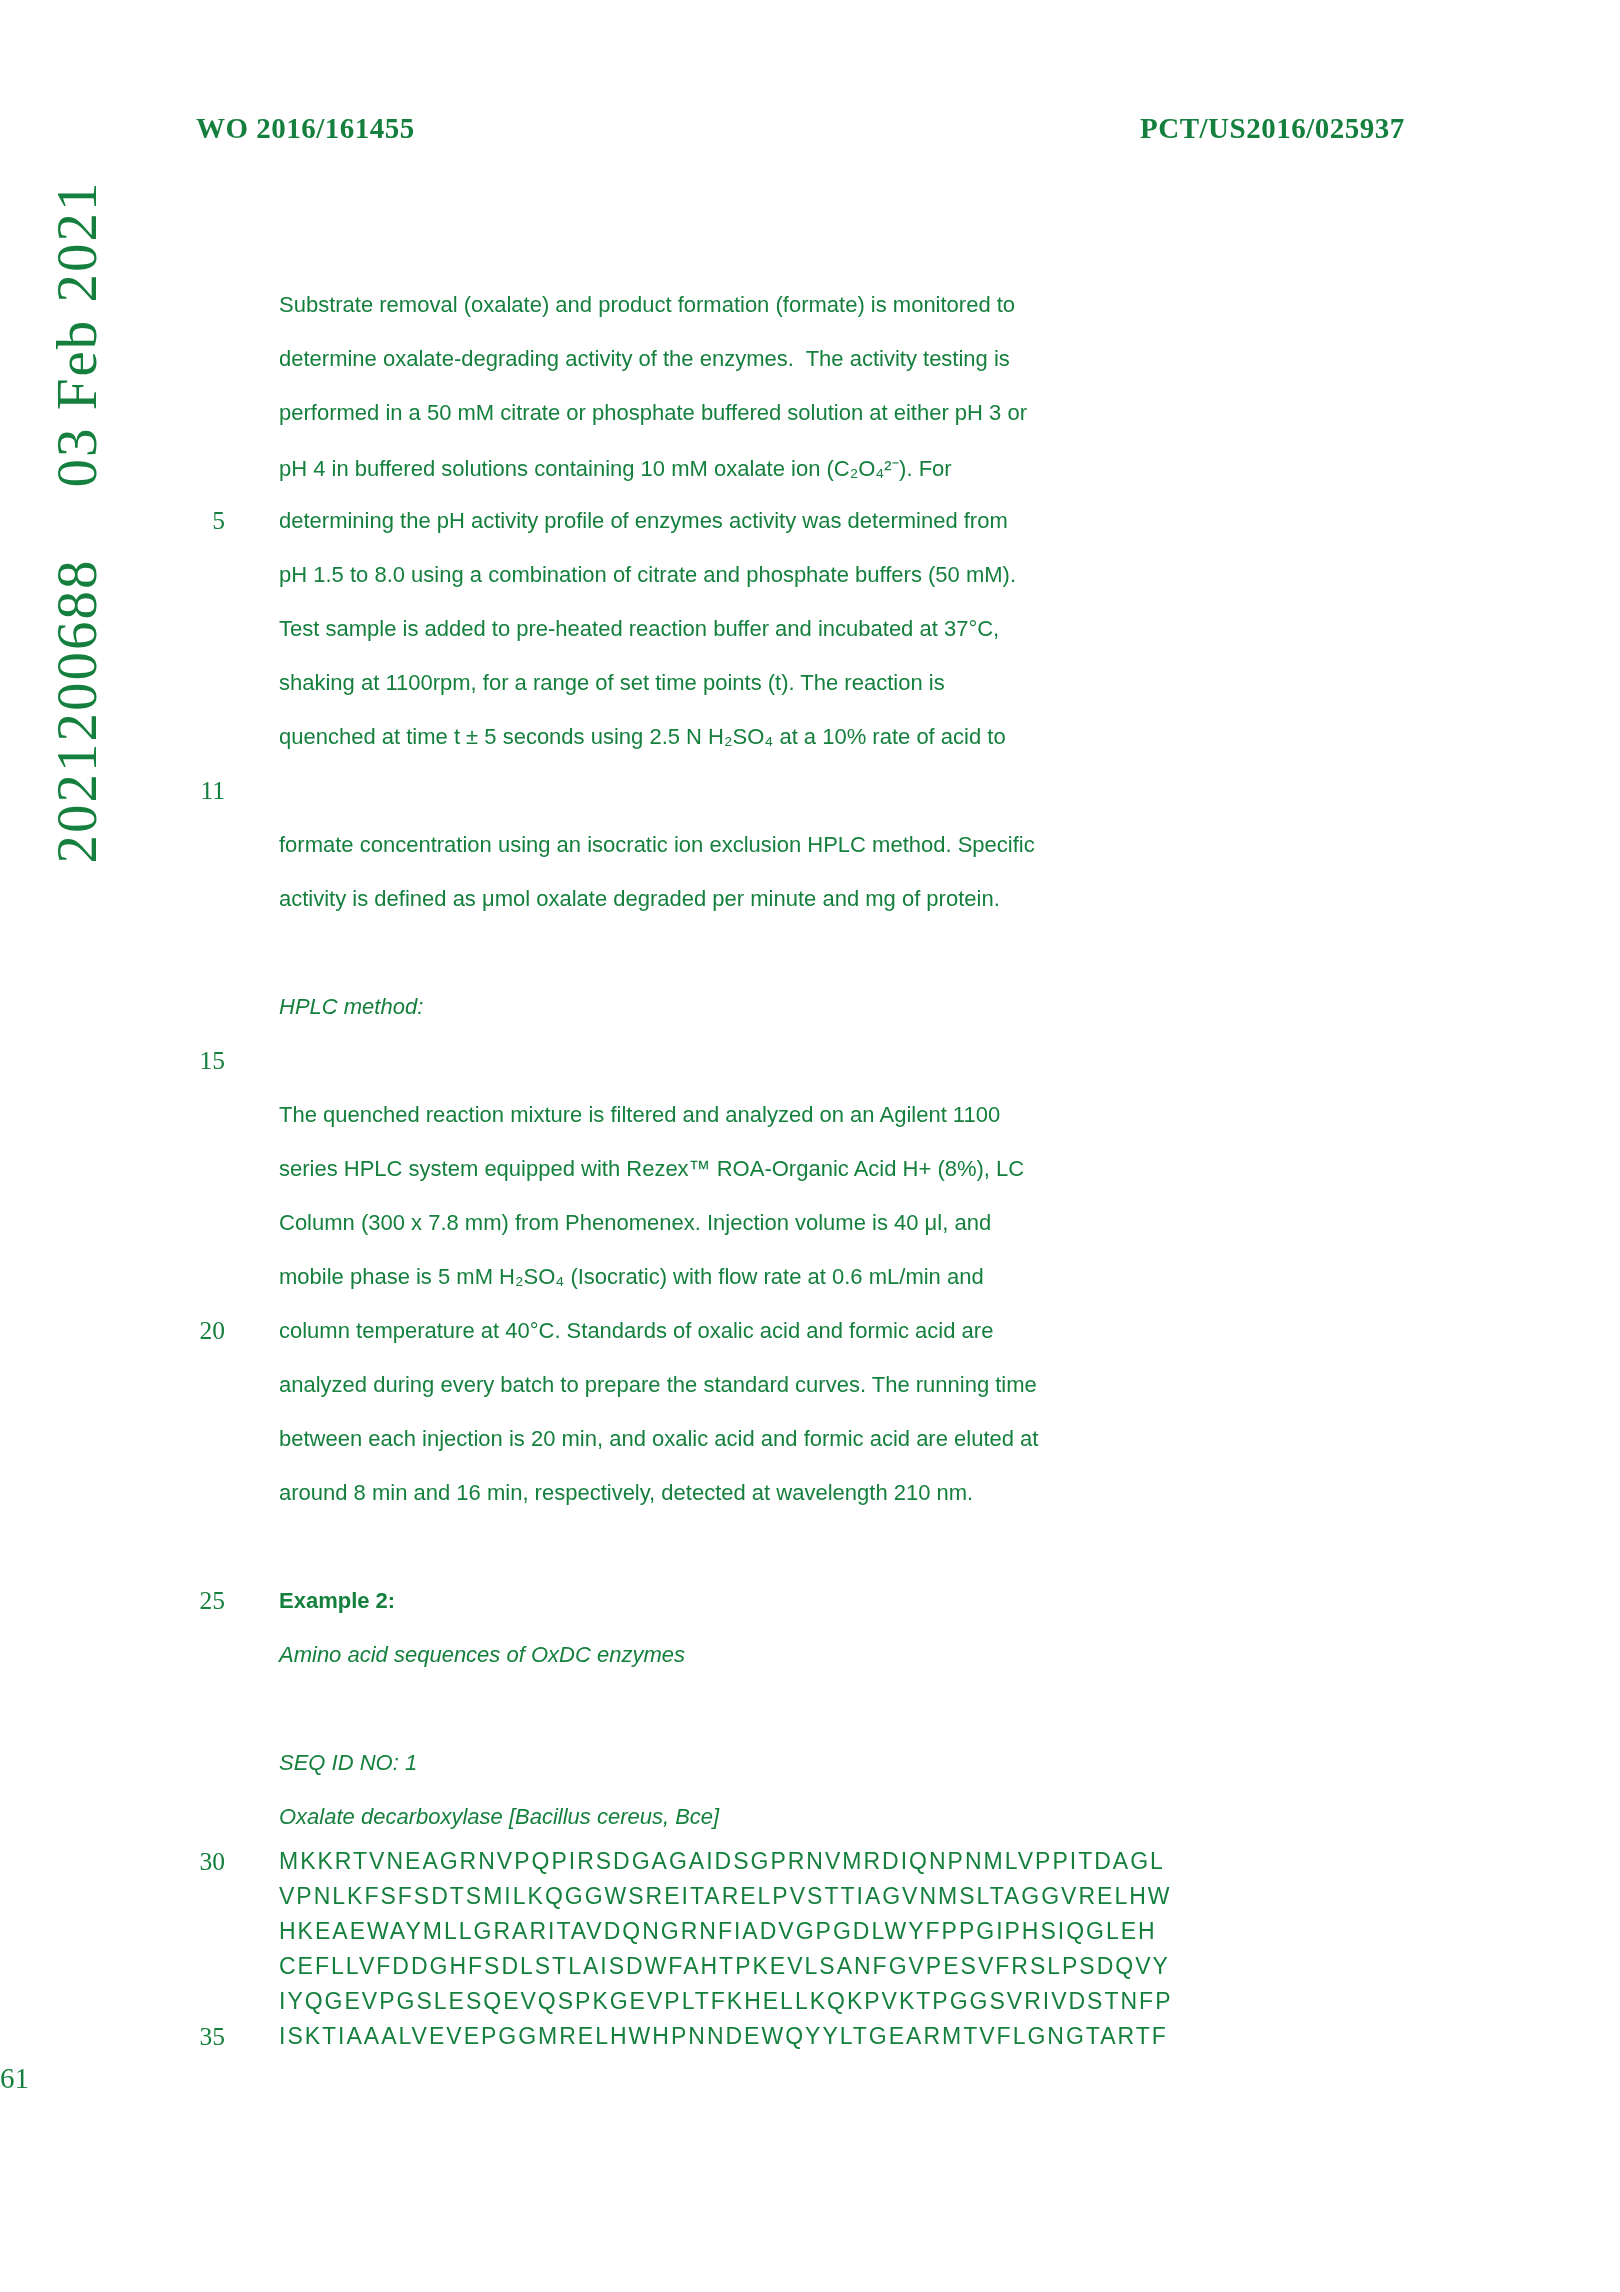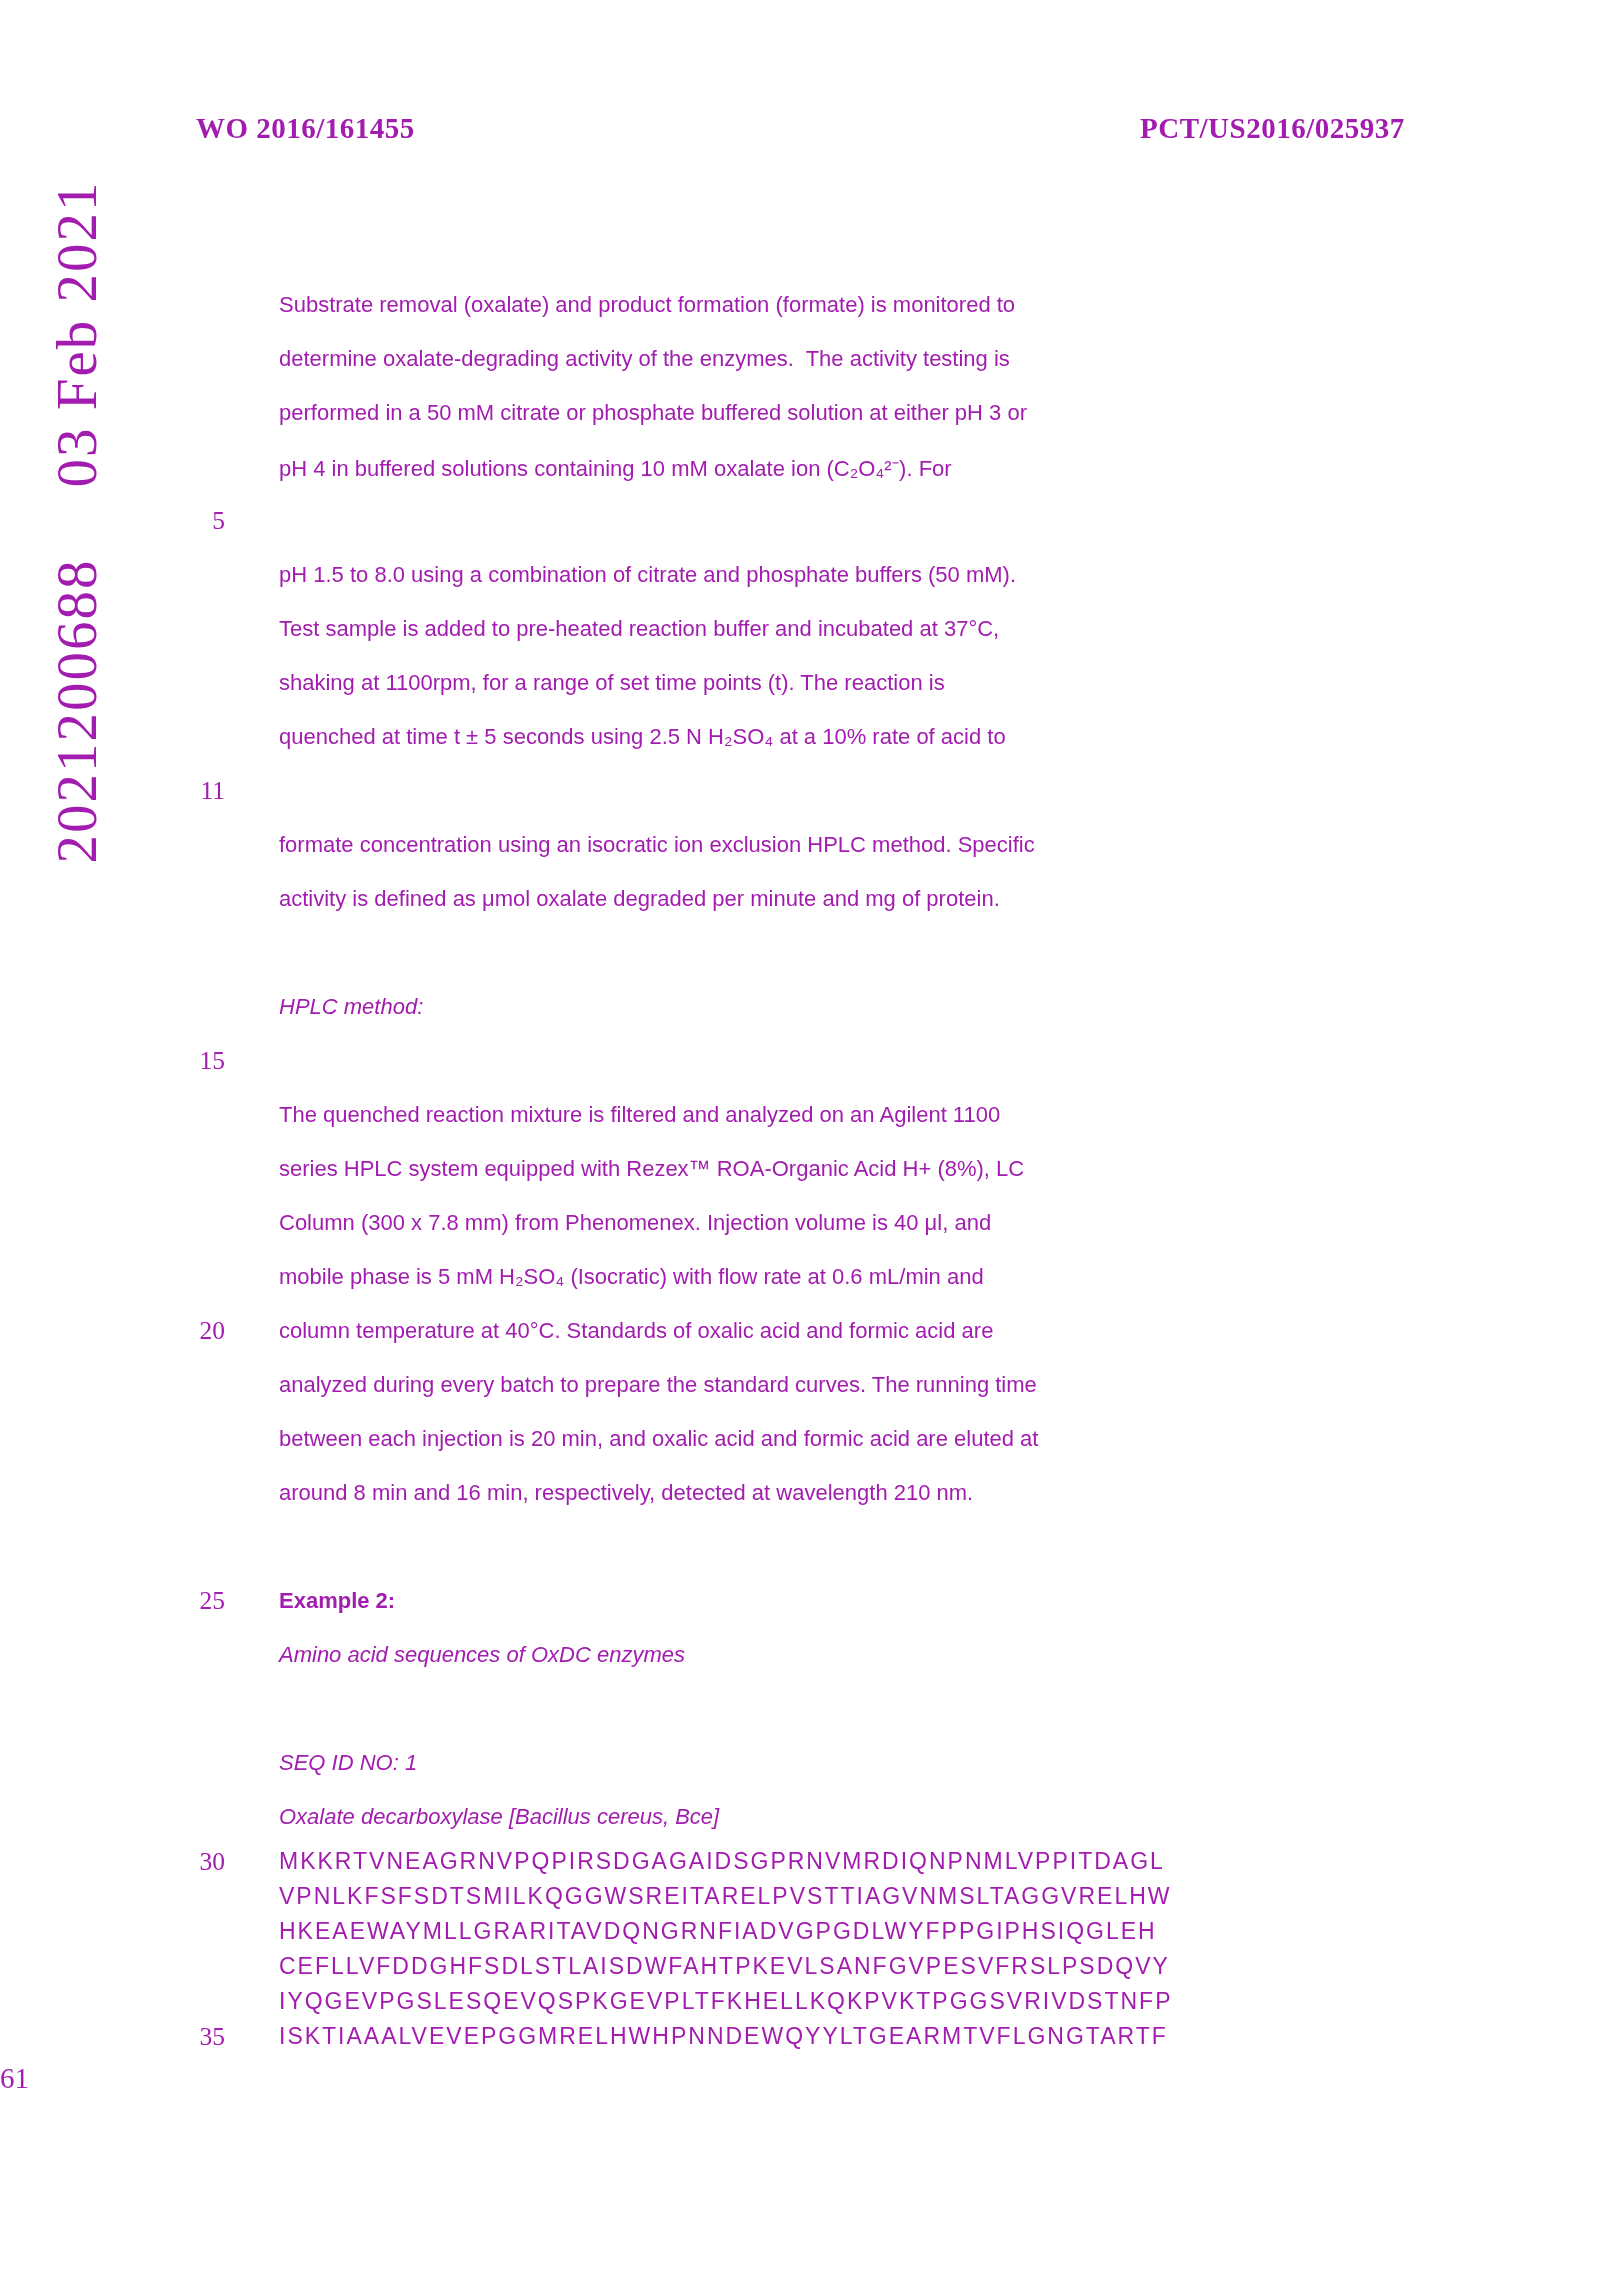--- a/index.html
+++ b/index.html
@@ -3,21 +3,21 @@
 <meta charset="utf-8">
 <style>
   html,body{margin:0;padding:0;background:#ffffff;}
   .page{
     position:relative;
     width:1620px;
     height:2293px;
     background:#ffffff;
     overflow:hidden;
     font-family:"Liberation Sans", sans-serif;
-    color:#a21caf;
+    color:#15803d;
   }
   .hdr{
     position:absolute;
     top:112px;
     font-family:"Liberation Serif", serif;
     font-weight:bold;
     font-size:29px;
     letter-spacing:0.5px;
     white-space:nowrap;
   }
@@ -83,21 +83,21 @@
 
   <div class="stamp">
     <span>2021200688</span><span class="stamp-gap"></span><span>03 Feb 2021</span>
   </div>
 
   <div class="content" id="content">
       <div class="line body"><span class="num"></span><span class="txt">Substrate removal (oxalate) and product formation (formate) is monitored to</span></div>
       <div class="line body"><span class="num"></span><span class="txt">determine oxalate-degrading activity of the enzymes.  The activity testing is</span></div>
       <div class="line body"><span class="num"></span><span class="txt">performed in a 50 mM citrate or phosphate buffered solution at either pH 3 or</span></div>
       <div class="line body"><span class="num"></span><span class="txt">pH 4 in buffered solutions containing 10 mM oxalate ion (C₂O₄²⁻). For</span></div>
-      <div class="line body"><span class="num">5</span></div>
+      <div class="line body"><span class="num">5</span><span class="txt">determining the pH activity profile of enzymes activity was determined from</span></div>
       <div class="line body"><span class="num"></span><span class="txt">pH 1.5 to 8.0 using a combination of citrate and phosphate buffers (50 mM).</span></div>
       <div class="line body"><span class="num"></span><span class="txt">Test sample is added to pre-heated reaction buffer and incubated at 37°C,</span></div>
       <div class="line body"><span class="num"></span><span class="txt">shaking at 1100rpm, for a range of set time points (t). The reaction is</span></div>
       <div class="line body"><span class="num"></span><span class="txt">quenched at time t ± 5 seconds using 2.5 N H₂SO₄ at a 10% rate of acid to</span></div>
       <div class="line body"><span class="num">11</span></div>
       <div class="line body"><span class="num"></span><span class="txt">formate concentration using an isocratic ion exclusion HPLC method. Specific</span></div>
       <div class="line body"><span class="num"></span><span class="txt">activity is defined as μmol oxalate degraded per minute and mg of protein.</span></div>
       <div class="line body"><span class="num"></span><span class="txt"></span></div>
       <div class="line italic"><span class="num"></span><span class="txt">HPLC method:</span></div>
       <div class="line body"><span class="num">15</span><span class="txt"></span></div>

